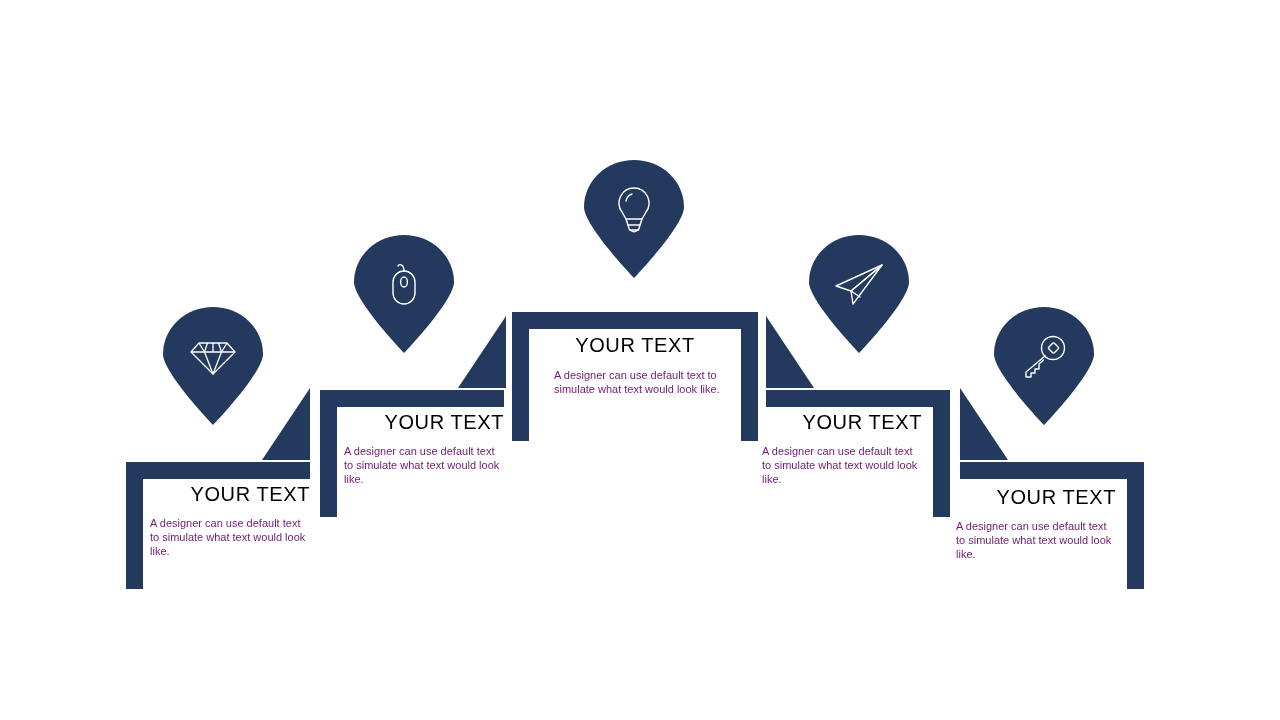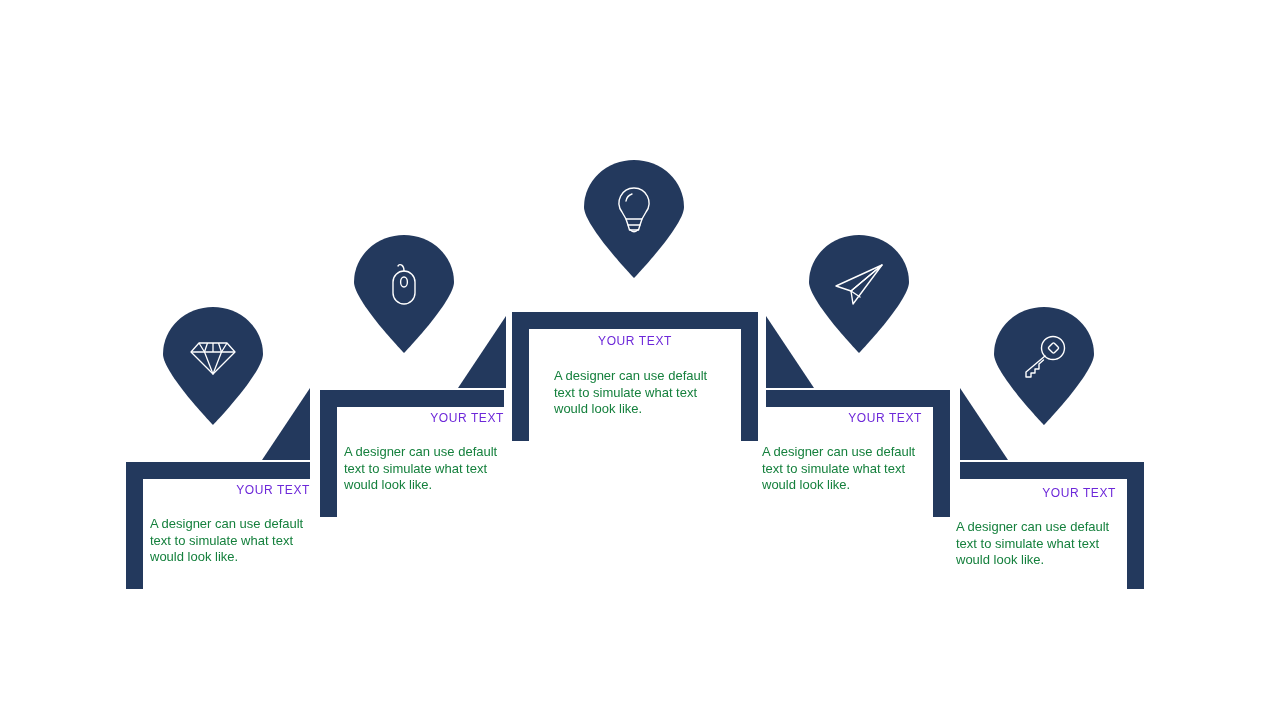--- a/index.html
+++ b/index.html
@@ -20,28 +20,28 @@
     transform:translate(-50%,-50%);
   }
 
   
   .step{position:absolute;}
   .bar{position:absolute;background:#23395d;}
   .tri{position:absolute;width:0;height:0;}
 
   .step-title{
     position:absolute;
-    font-size:12px;letter-spacing:.6px;
-    color:#6d28d9;white-space:nowrap;
+    font-size:20px;letter-spacing:.6px;
+    color:#000000;white-space:nowrap;
     font-weight:400;
   }
   .step-body{
     position:absolute;
-    font-size:13px;line-height:1.28;
-    color:#15803d;
+    font-size:11px;line-height:1.28;
+    color:#701a75;
   }
   .t-right{text-align:right;}
   .t-left{text-align:left;}
 </style>
 </head>
 <body>
 
 <div id="stage">
 
   <div class="step" style="left:0;top:0;width:1280px;height:720px;pointer-events:none;">

